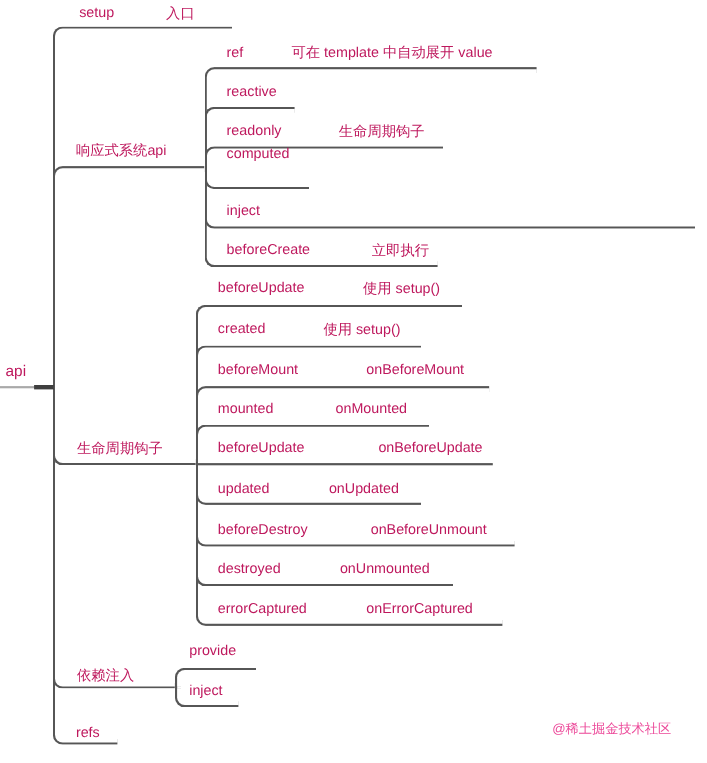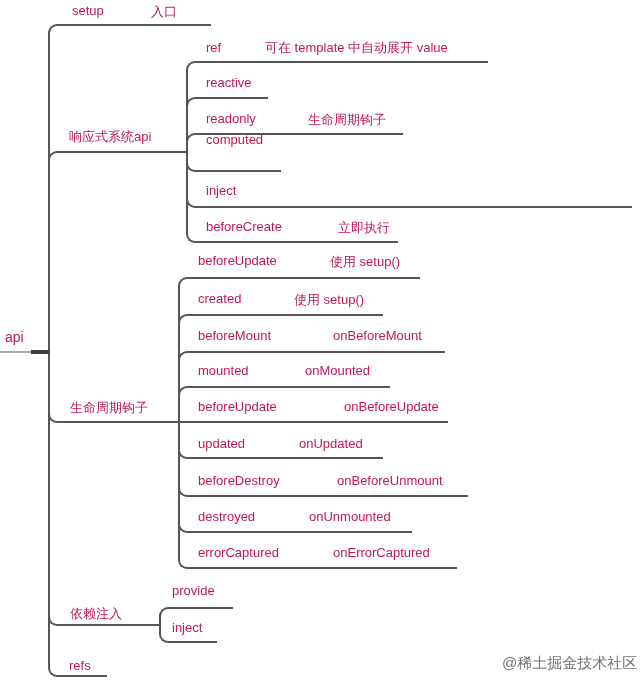--- a/index.html
+++ b/index.html
@@ -12,21 +12,21 @@
     white-space:nowrap;
   }
   .root-label{font-size:14px;}
   
   .cn{position:absolute;box-sizing:border-box;pointer-events:none;}
   .cn.up{border-left:2px solid #565656;border-top:2px solid #565656;border-top-left-radius:9px;}
   .cn.down{border-left:2px solid #565656;border-bottom:2px solid #565656;border-bottom-left-radius:9px;}
   .hl{position:absolute;box-sizing:border-box;border-top:2px solid #565656;height:2px;pointer-events:none;}
   .hl.light{border-top-color:#a9a9a9;}
   .blob{position:absolute;background:#3f3f3f;pointer-events:none;}
-  .watermark{position:absolute;font-size:15px;color:#737373;white-space:nowrap;}
+  .watermark{position:absolute;font-size:12px;color:#ec4899;white-space:nowrap;}
 </style>
 </head>
 <body>
 
 <div id="canvas">
 
   <div class="cn up" style="left:48px;top:24px;width:163px;height:329px"></div>
   <div class="cn up" style="left:48px;top:151px;width:138px;height:202px"></div>
   <div class="cn down" style="left:48px;top:351px;width:130px;height:72px"></div>
   <div class="cn down" style="left:48px;top:351px;width:111px;height:275px"></div>

